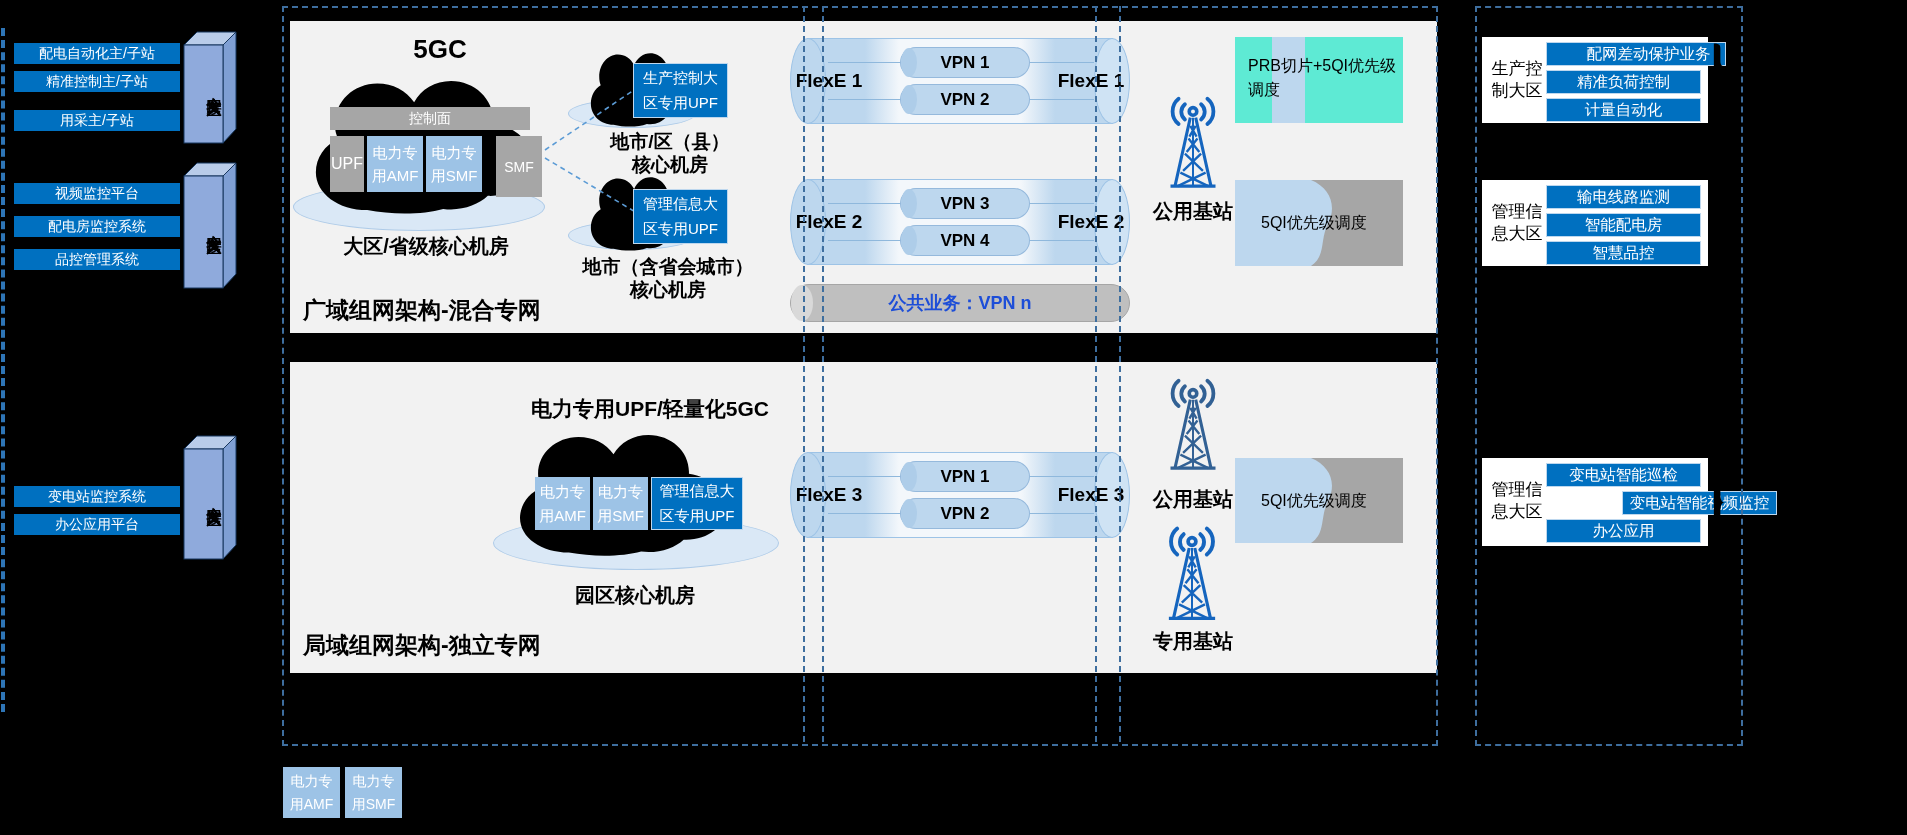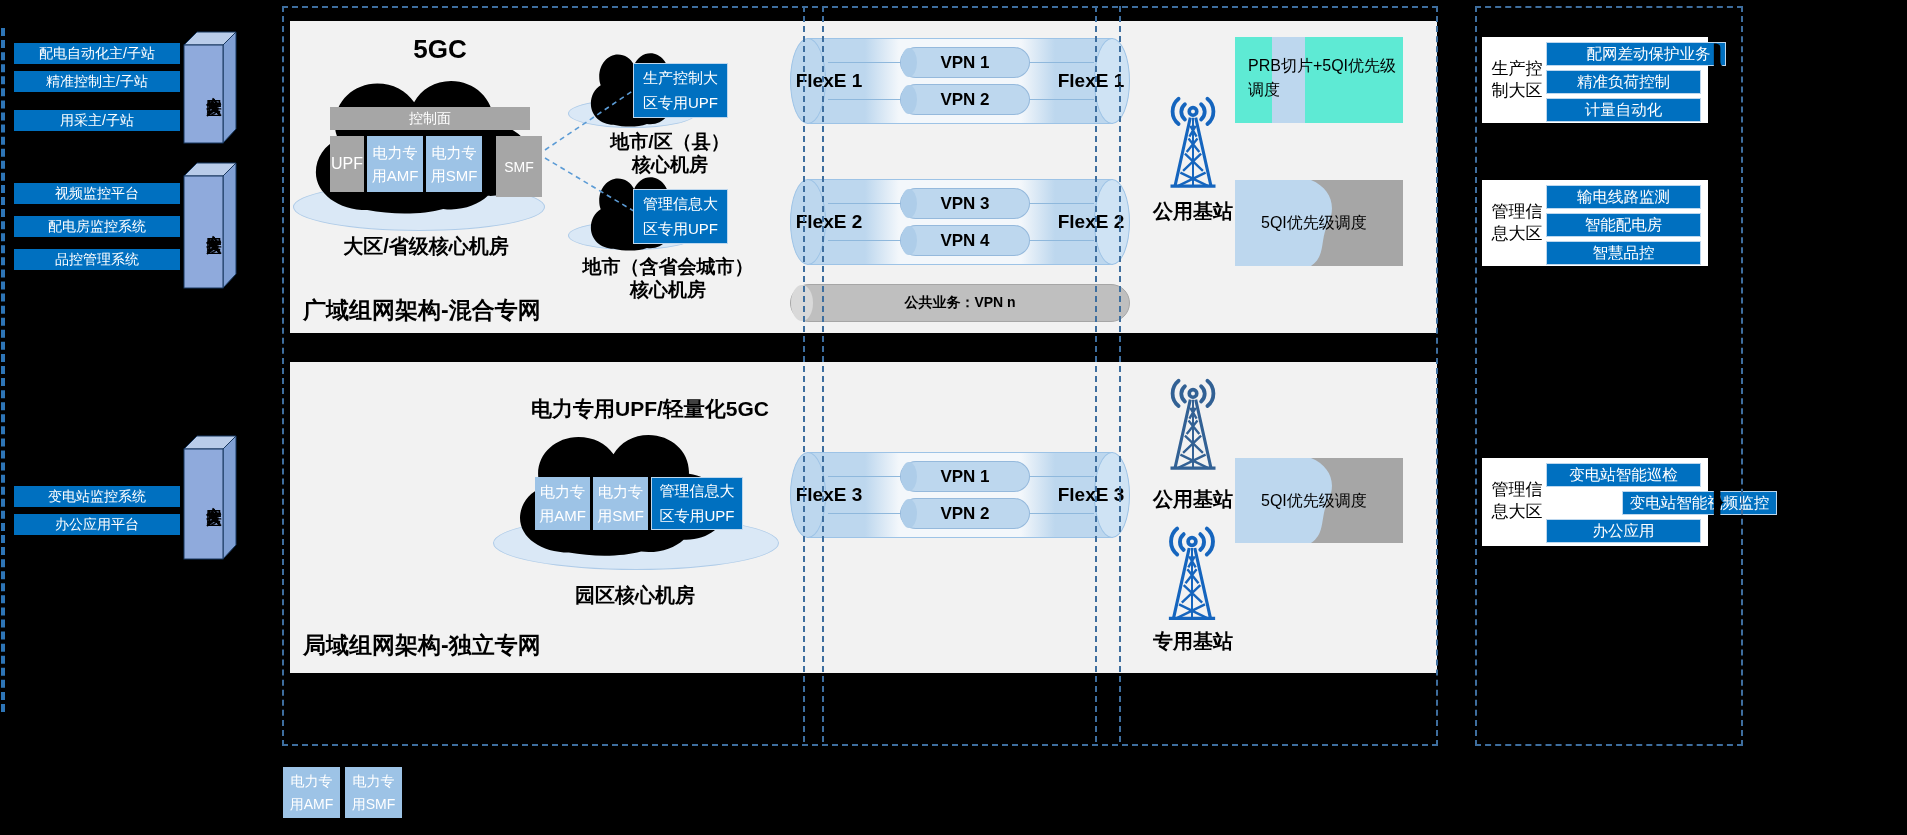--- a/index.html
+++ b/index.html
@@ -38,21 +38,21 @@
              justify-content:center;font-weight:bold;font-size:19px;color:#000;z-index:2;}
   .tube .lbl.l{left:2px;} .tube .lbl.r{right:2px;}
   .vpn{position:absolute;left:110px;width:130px;height:31px;background:#BDD7EE;border:1.5px solid #95B9DC;
        border-radius:16px/50%;display:flex;align-items:center;justify-content:center;font-weight:bold;
        font-size:17px;color:#000;box-sizing:border-box;z-index:2;}
   .vpn .pcap{position:absolute;left:0;top:0;bottom:0;width:16px;background:#AECDE9;border-radius:50%;}
   .vpn span{position:relative;z-index:1;}
   .tline{position:absolute;height:0;border-top:1.4px solid #8FB8DC;z-index:1;}
   .gtube{position:absolute;width:340px;height:38px;background:#BFBFBF;border:1px solid #A6A6A6;
          border-radius:19px/50%;display:flex;align-items:center;justify-content:center;font-weight:bold;
-         font-size:14px;color:#000000;z-index:4;box-sizing:border-box;}
+         font-size:18px;color:#1d4ed8;z-index:4;box-sizing:border-box;}
   .gtube .pcap{position:absolute;left:0;top:0;bottom:0;width:22px;background:#D9D9D9;border-radius:50%;}
   .gtube span{position:relative;z-index:1;}
   .twr{position:absolute;color:#1565BE;z-index:5;}
   .twr.mixed{filter:grayscale(42%);}
   .stn-lbl{position:absolute;font-weight:bold;font-size:20px;color:#000;text-align:center;z-index:5;}
   .schedbox{position:absolute;background:#5eead4;z-index:3;overflow:hidden;}
   .schedbox .stripe{position:absolute;left:37px;top:0;bottom:0;width:33px;background:#BDD7EE;}
   .schedbox .txt{position:absolute;color:#000;font-size:16px;line-height:1.5;z-index:2;}
   .q5box{position:absolute;background:#A6A6A6;z-index:3;overflow:hidden;}
   .q5box .bluepart{position:absolute;left:0;top:0;bottom:0;width:45%;background:#BDD7EE;}

